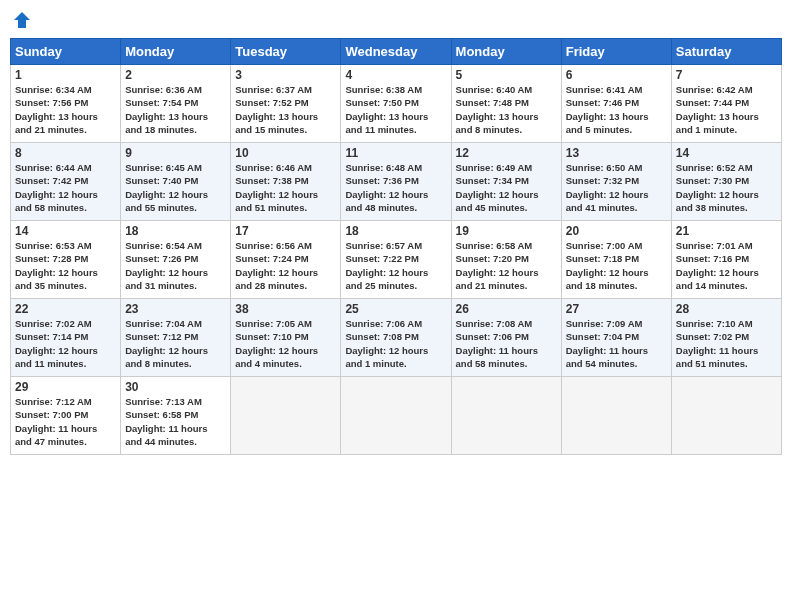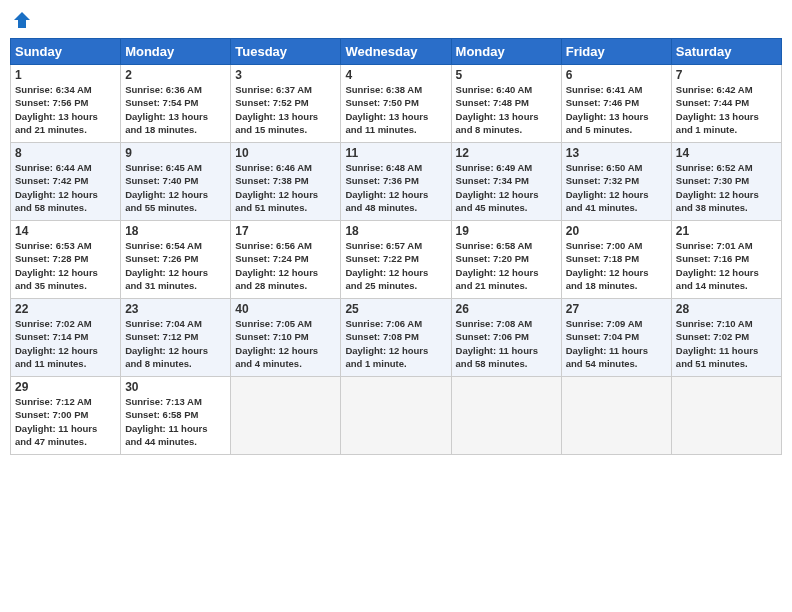--- a/index.html
+++ b/index.html
@@ -225,21 +225,21 @@
         <tr>
           <td>
             <span class="day-number">22</span>
             <div class="day-info">Sunrise: 7:02 AM<br>Sunset: 7:14 PM<br>Daylight: 12 hours and 11 minutes.</div>
           </td>
           <td>
             <span class="day-number">23</span>
             <div class="day-info">Sunrise: 7:04 AM<br>Sunset: 7:12 PM<br>Daylight: 12 hours and 8 minutes.</div>
           </td>
           <td>
-            <span class="day-number">40</span>
+            <span class="day-number">38</span>
             <div class="day-info">Sunrise: 7:05 AM<br>Sunset: 7:10 PM<br>Daylight: 12 hours and 4 minutes.</div>
           </td>
           <td>
             <span class="day-number">25</span>
             <div class="day-info">Sunrise: 7:06 AM<br>Sunset: 7:08 PM<br>Daylight: 12 hours and 1 minute.</div>
           </td>
           <td>
             <span class="day-number">26</span>
             <div class="day-info">Sunrise: 7:08 AM<br>Sunset: 7:06 PM<br>Daylight: 11 hours and 58 minutes.</div>
           </td>

